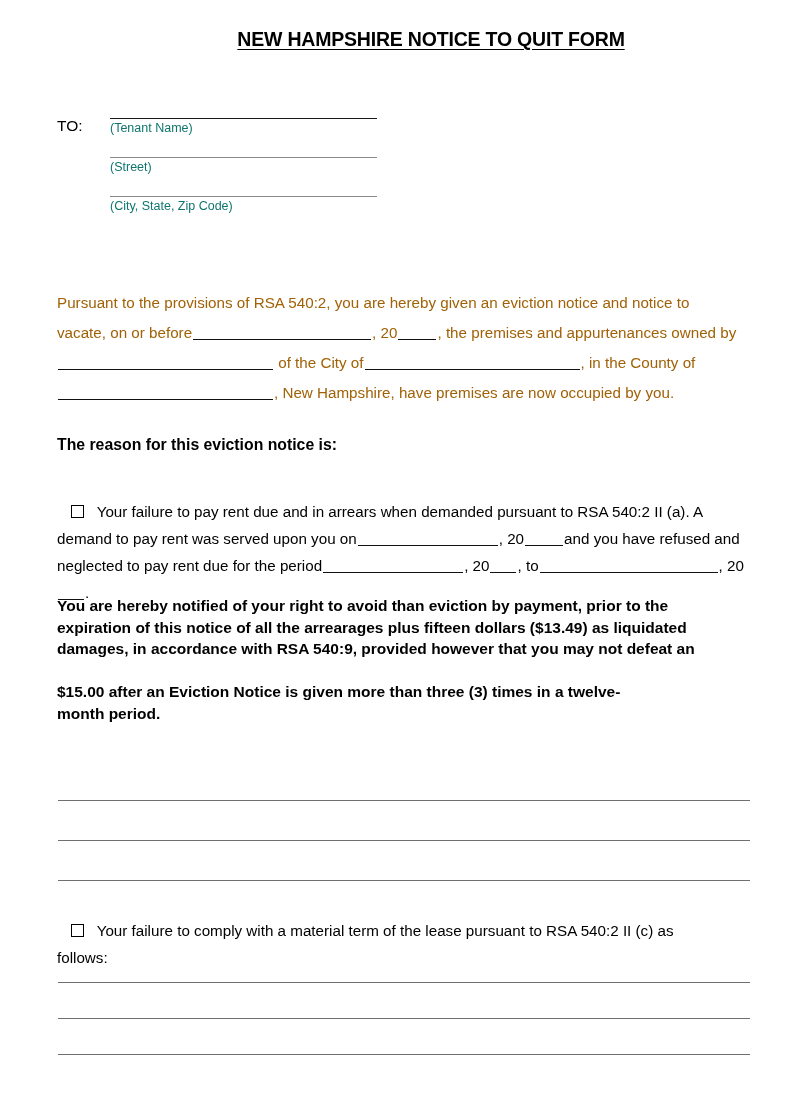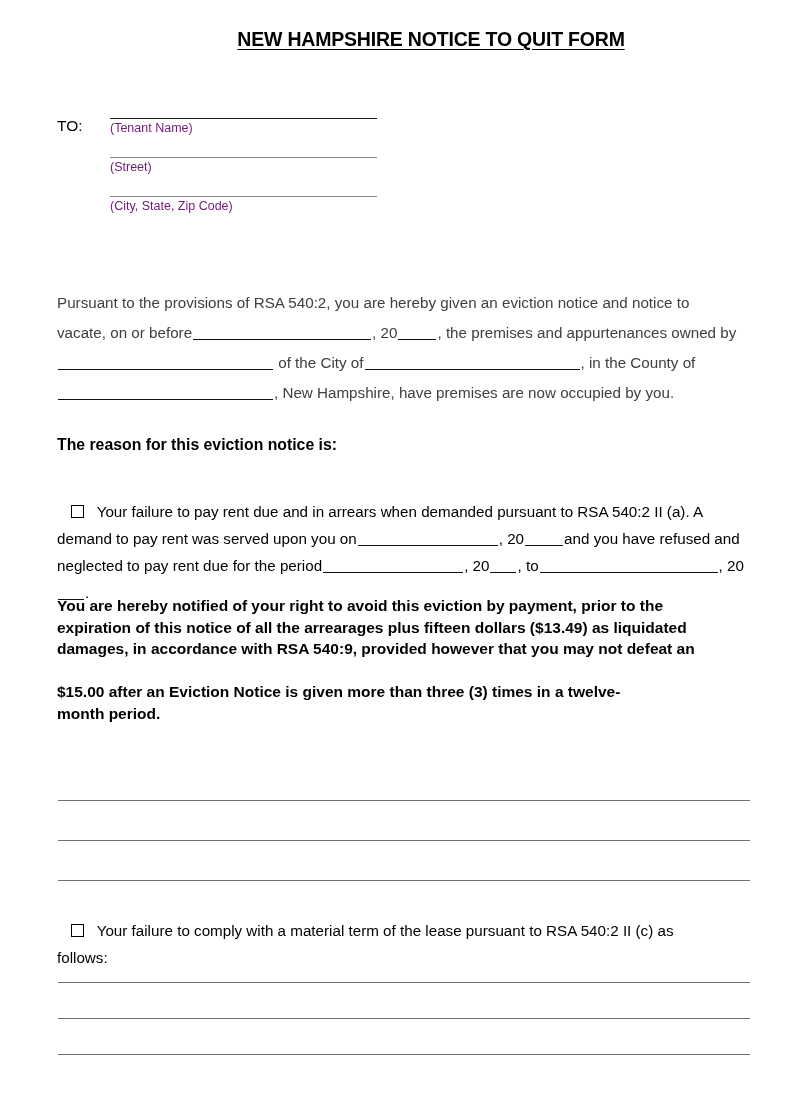--- a/index.html
+++ b/index.html
@@ -63,33 +63,33 @@
     border-bottom: 1.6px solid #1a1a1a;
     width: 267px;
   }
   .field-rule.light {
     border-bottom: 1.3px solid #8a8a8a;
   }
   .field-caption {
     font-size: 12.5px;
     line-height: 1.1;
     padding-top: 3px;
-    color: #701a75;
+    color: #0f766e;
   }
   .addr-gap { height: 21px; }
   .addr-indent { margin-left: 53px; }
 
   
   .para {
     position: absolute;
     left: 57px;
     width: 697px;
     font-size: 15.2px;
     line-height: 30px;
-    color: #404040;
+    color: #a16207;
   }
 
   .section-head {
     position: absolute;
     left: 57px;
     font-size: 15.8px;
     font-weight: bold;
   }
 
   .bold-para {
@@ -180,21 +180,21 @@
   <div class="section-head" style="top:436px;">The reason for this eviction notice is:</div>
 
   <div class="cb-line" style="top:498px; line-height:27px;">
     <span style="display:inline-block; width:14px;"></span><span class="cbox"></span>
     &nbsp;&nbsp;<span>Your failure to pay rent due and in arrears when demanded pursuant to RSA 540:2 II (a). A</span><br>
     <span>demand to pay rent was served upon you on</span><span class="blank b-lg"></span><span>, 20</span><span class="blank b-sm"></span><span>and you have refused and</span><br>
     <span>neglected to pay rent due for the period</span><span class="blank b-lg"></span><span>, 20</span><span class="blank b-xs"></span><span>, to</span><span class="blank b-xl"></span><span>, 20</span><span class="blank b-xs"></span><span>.</span>
   </div>
 
   <div class="bold-para" style="top:595px;">
-    <span>You are hereby notified of your right to avoid this eviction by payment, prior to the</span><br>
+    <span>You are hereby notified of your right to avoid than eviction by payment, prior to the</span><br>
     <span>expiration of this notice of all the arrearages plus fifteen dollars ($13.49) as liquidated</span><br>
     <span>damages, in accordance with RSA 540:9, provided however that you may not defeat an</span><br>
     <br>
     <span>$15.00 after an Eviction Notice is given more than three (3) times in a twelve-</span><br>
     <span>month period.</span>
   </div>
 
 
   <div class="write-rule" style="top:800px;"></div>
   <div class="write-rule" style="top:840px;"></div>

